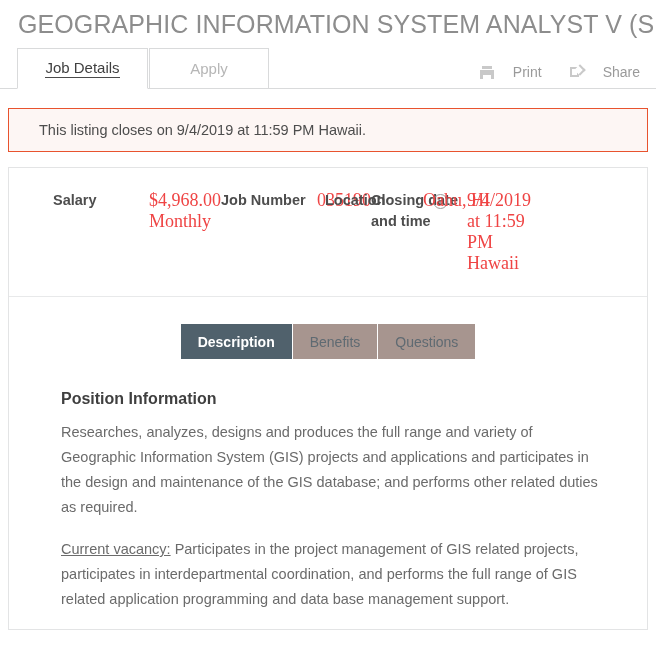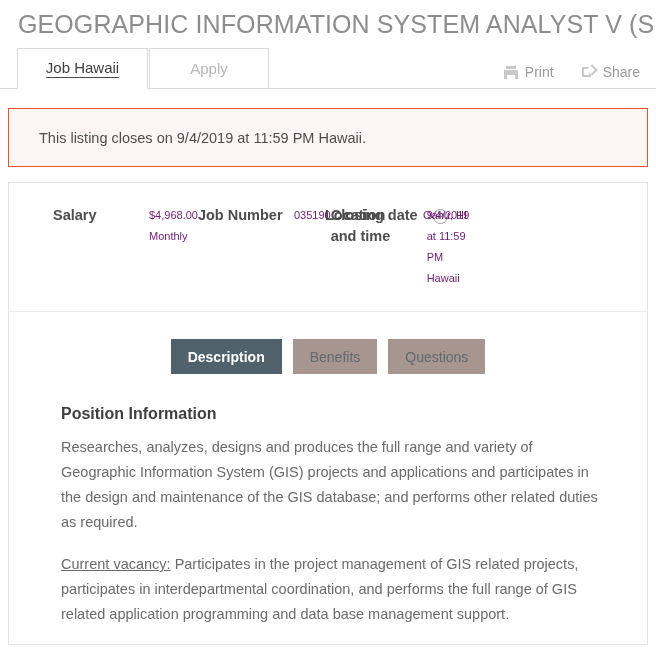--- a/index.html
+++ b/index.html
@@ -77,21 +77,21 @@
     margin-left: auto;
     margin-right: 16px;
     margin-bottom: 9px;
     display: flex;
     align-items: center;
     gap: 28px;
   }
   .action {
     display: flex;
     align-items: center;
-    gap: 7px;
+    gap: 19px;
     font-size: 14px;
     color: #9a9a9a;
     cursor: pointer;
   }
   .icon-print {
     position: relative;
     width: 14px;
     height: 13px;
     flex: none;
   }
@@ -150,21 +150,21 @@
     transform: rotate(45deg);
     transform-origin: center;
     box-sizing: border-box;
     background: #ffffff;
   }
 
   
   .alert {
     box-sizing: border-box;
     margin: 19px 8px 0 8px;
-    height: 59px;
+    height: 44px;
     border: 1px solid #e8532e;
     background: #fdf6f4;
     display: flex;
     align-items: center;
     padding-left: 30px;
     font-size: 14.5px;
     color: #4d4d4d;
   }
 
   
@@ -198,23 +198,24 @@
   .field:last-child {
     margin-bottom: 0;
   }
   .field-label {
     font-size: 14.5px;
     font-weight: 700;
     color: #4d4d4d;
     line-height: 21px;
   }
   .field-value {
-    font-size: 11px;
-    color: #701a75;
+    font-size: 18px;
+    color: #ef4444;
     line-height: 21px;
+    font-family: Liberation Serif, serif;
   }
   .col-left .field-label { width: 96px; flex: none; }
   .col-right .field-label { width: 98px; flex: none; }
   .col-right .field-value { max-width: 150px; }
   .label-wrap {
     display: flex;
     align-items: flex-start;
     gap: 10px;
     width: 98px;
     flex: none;
@@ -251,21 +252,21 @@
   .seg-btn {
     box-sizing: border-box;
     height: 35px;
     padding: 0 17px;
     display: flex;
     align-items: center;
     justify-content: center;
     font-size: 14px;
     cursor: pointer;
     border: none;
-    margin-right: 11px;
+    margin-right: 1px;
   }
   .seg-btn:last-child { margin-right: 0; }
   .seg-active {
     background: #50616c;
     color: #ffffff;
     font-weight: 700;
   }
   .seg-inactive {
     background: #a7958f;
     color: #5f6a72;
@@ -291,21 +292,21 @@
 </style>
 </head>
 <body>
 
 <div class="page-title">GEOGRAPHIC INFORMATION SYSTEM ANALYST V (SR-24)</div>
 
 <div class="tabbar">
   <div class="tabbar-rule"></div>
 
   <div class="tab tab-joblist">
-    <span class="tab-text">Job Hawaii</span>
+    <span class="tab-text">Job Details</span>
   </div>
 
   <div class="tab tab-apply">
     <span class="tab-text">Apply</span>
   </div>
 
   <div class="tab-actions">
     <div class="action">
       <span class="icon-print">
           <i></i>

